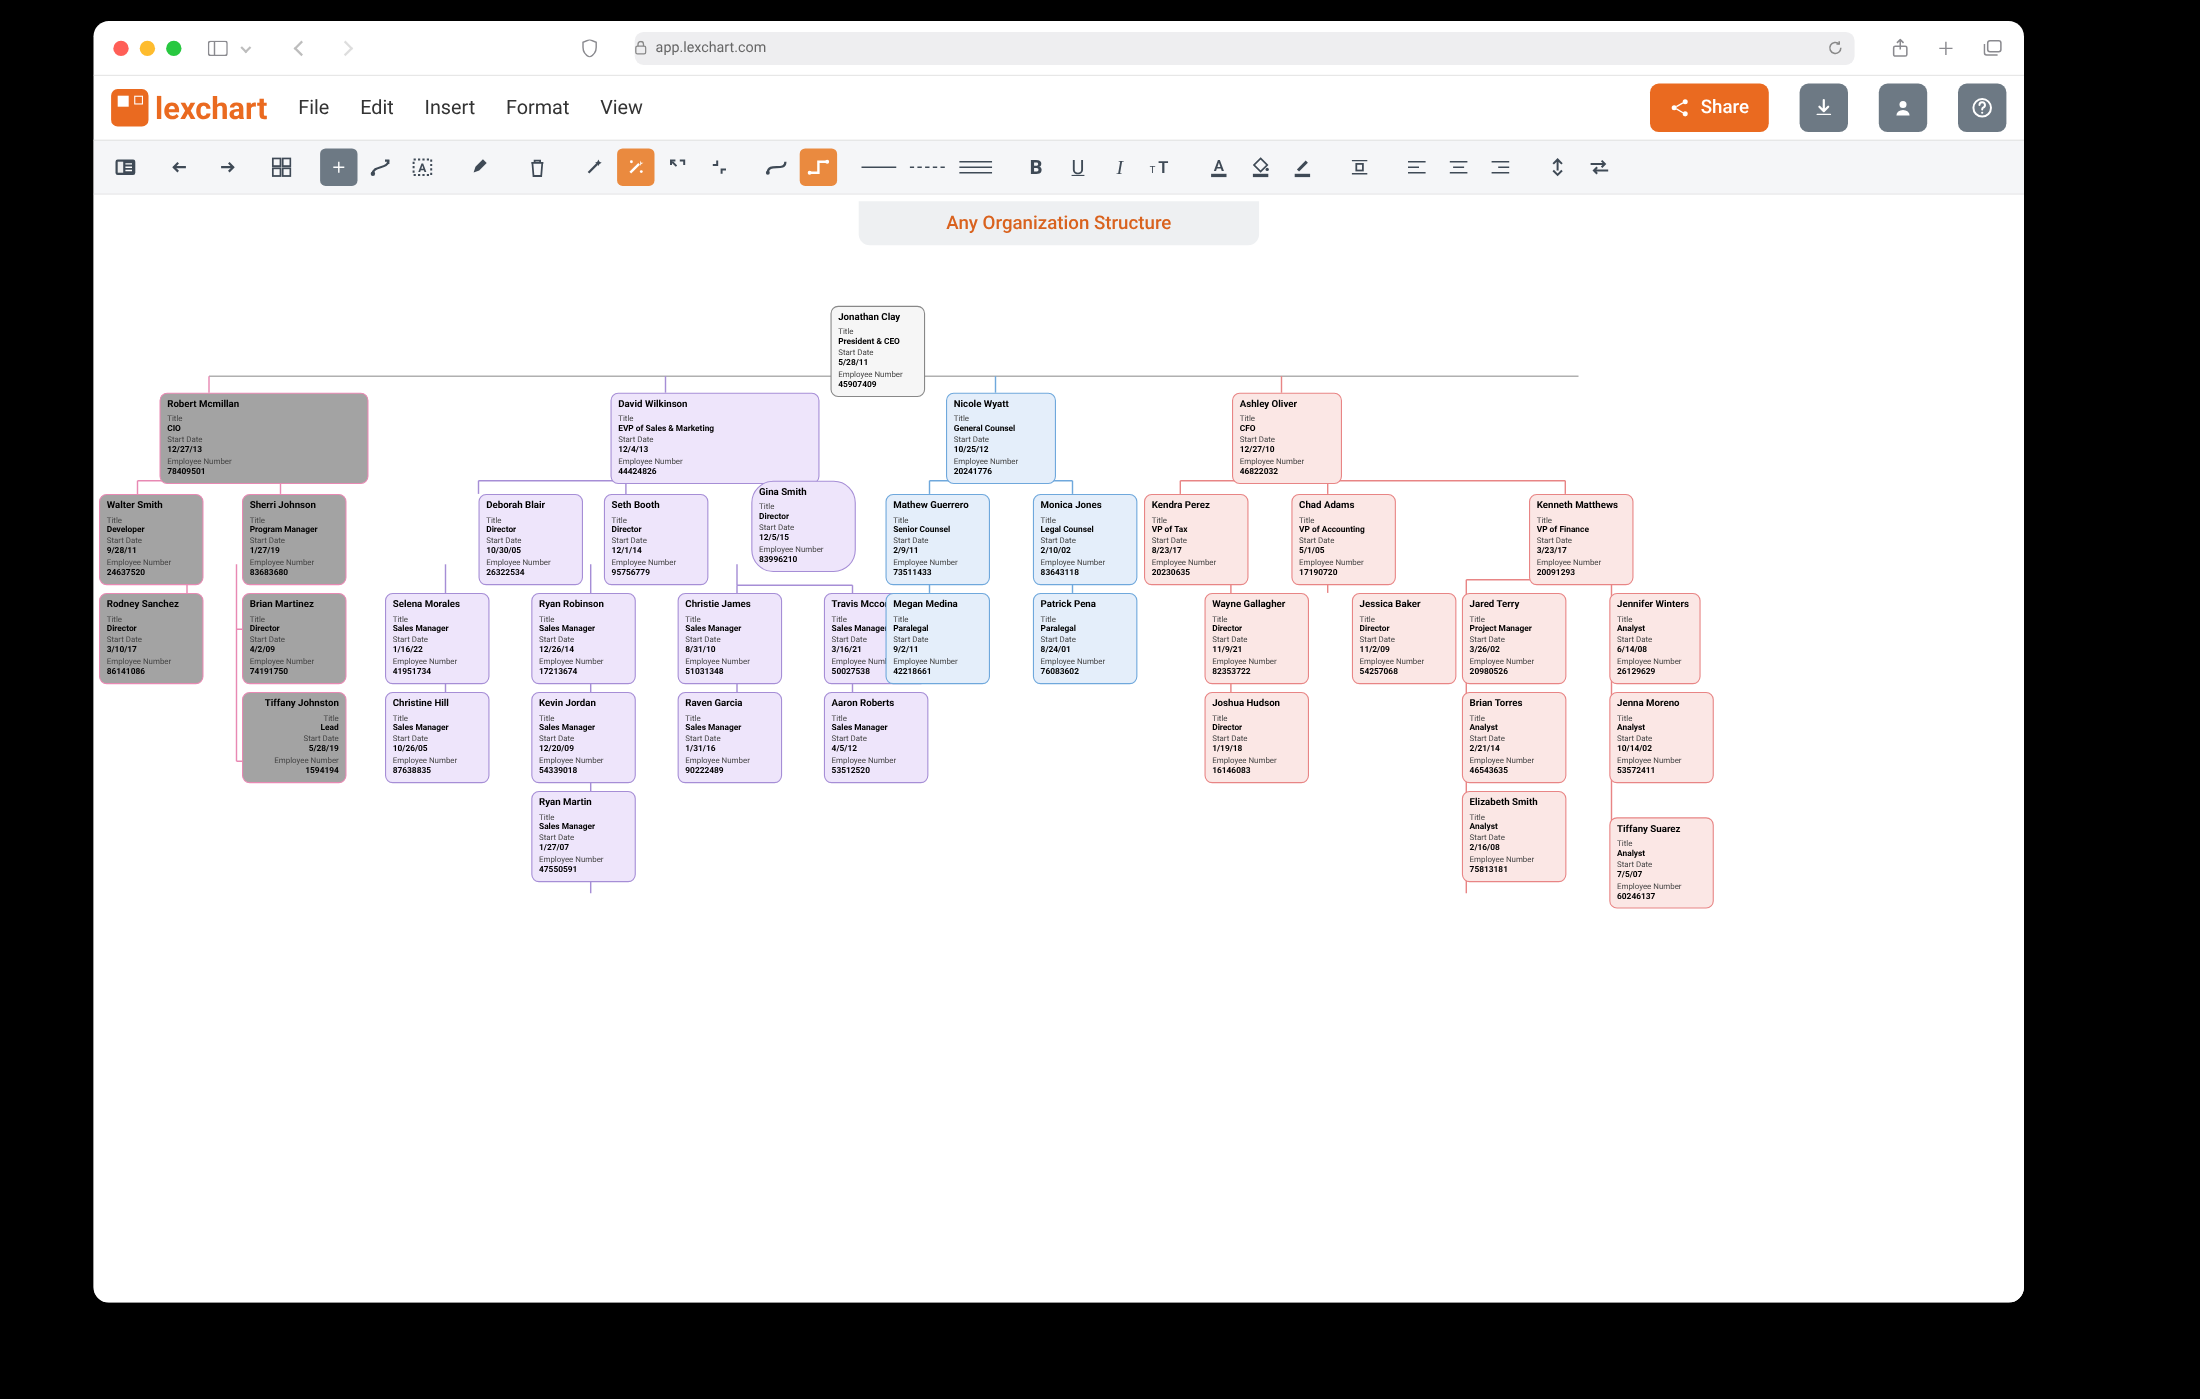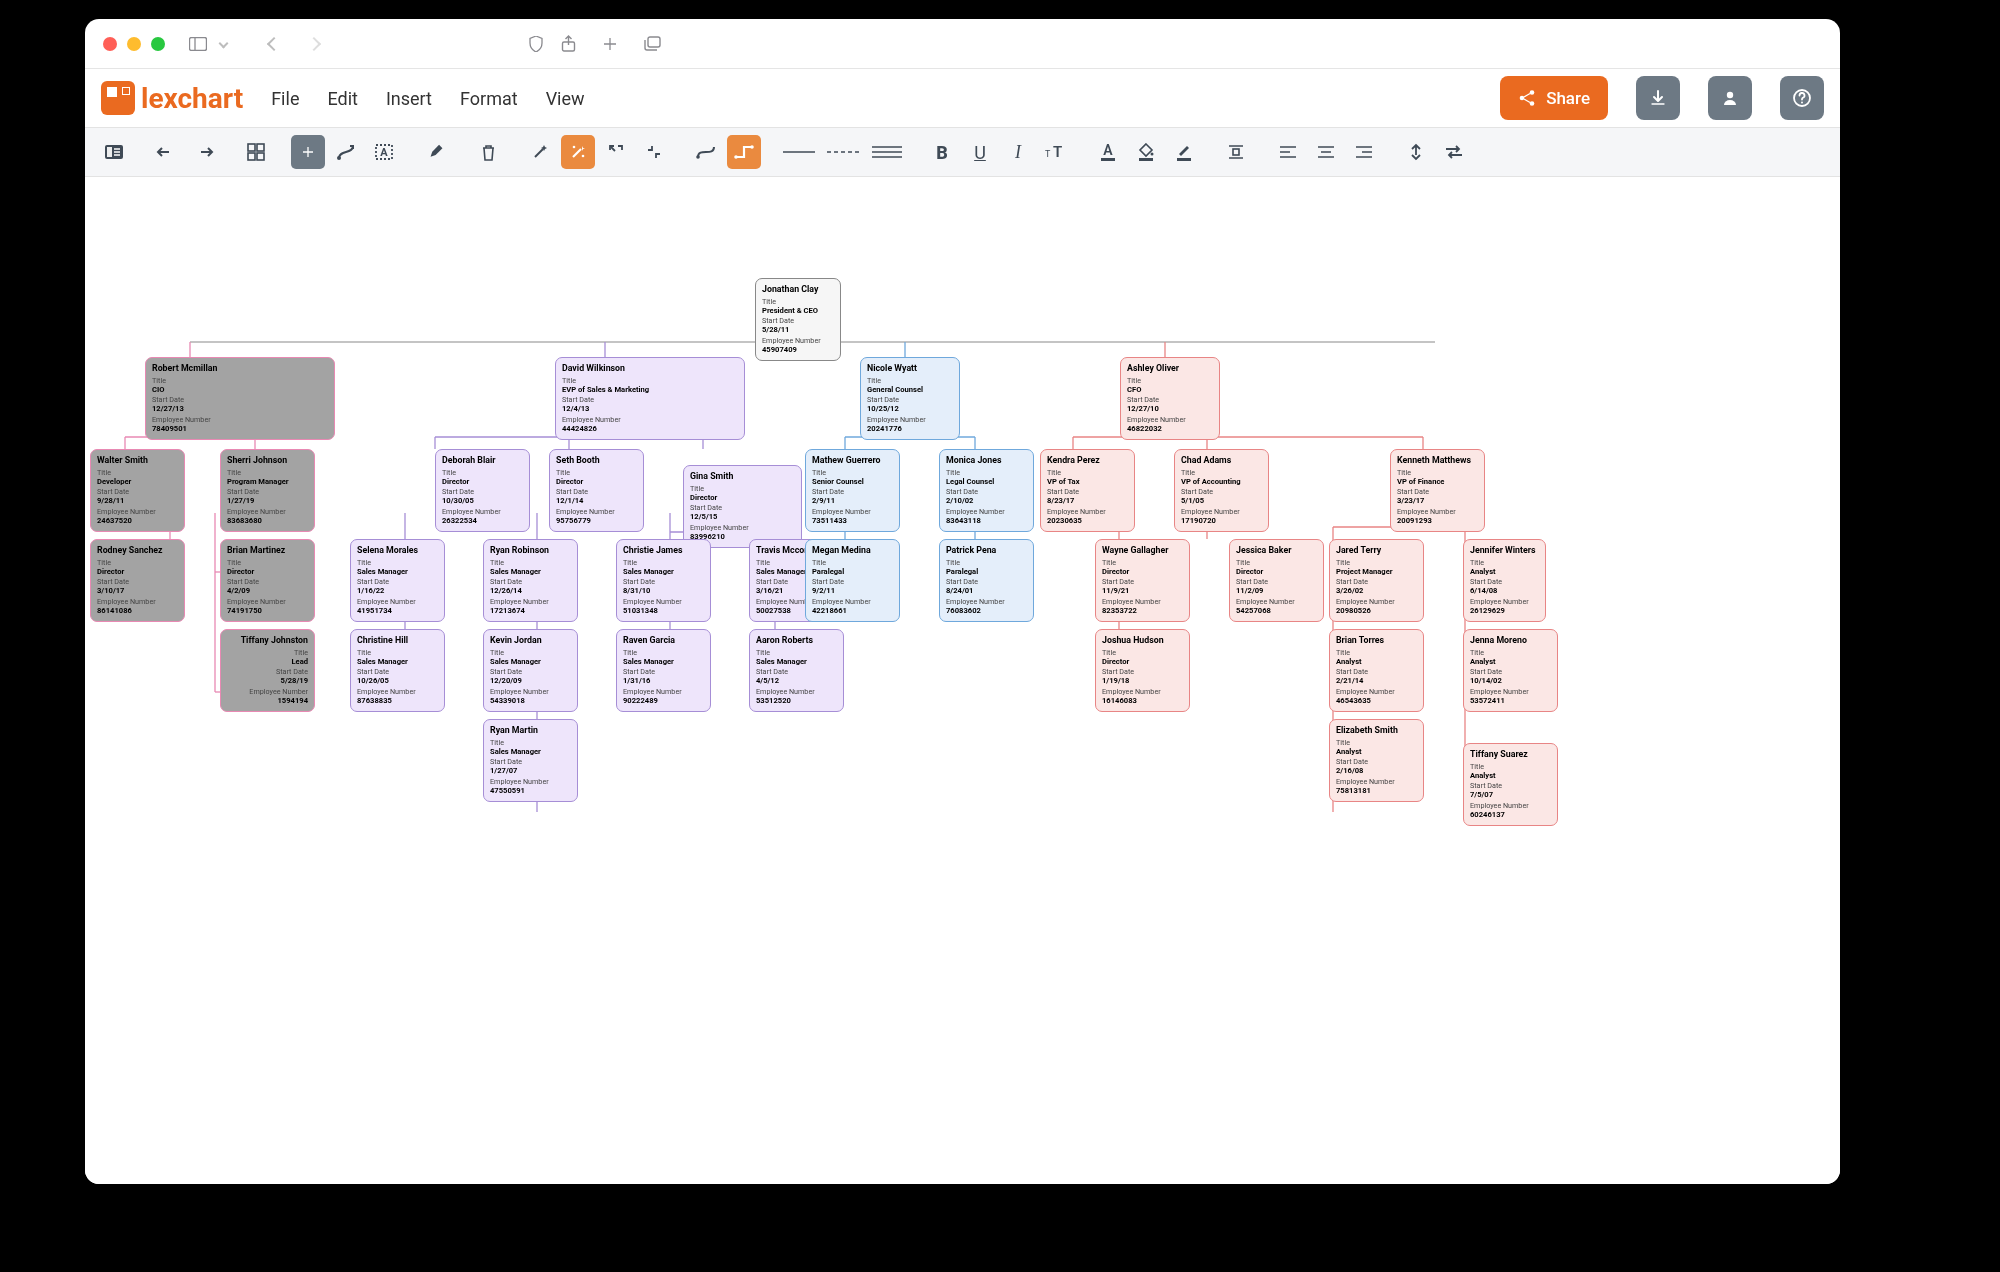--- a/index.html
+++ b/index.html
@@ -72,20 +72,32 @@
       <span class="tb-icon" style="margin-left:10px;opacity:.5;">
           <span class="chev r"></span>
         </span>
     </div>
     <div style="flex:0 0 180px;"></div>
     <span class="tb-icon">
         <svg width="14" height="16" viewBox="0 0 14 16">
           <path d="M7 0 L13 2.5 V7 C13 11 10 14.5 7 16 C4 14.5 1 11 1 7 V2.5 Z" fill="none" stroke="#8a8a8f" stroke-width="1.3"></path>
         </svg>
       </span>
+    <div class="url-bar">
+      <svg width="11" height="13" viewBox="0 0 11 13">
+          <rect x="1" y="5" width="9" height="7" rx="1.5" fill="none" stroke="#888" stroke-width="1.2"></rect>
+          <path d="M3 5 V3.2 a2.5 2.5 0 0 1 5 0 V5" fill="none" stroke="#888" stroke-width="1.2"></path>
+        </svg>
+      <span>app.lexchart.com</span>
+      <span style="flex:0 0 230px;"></span>
+      <svg width="15" height="15" viewBox="0 0 15 15" style="margin-left:auto;margin-right:10px;">
+          <path d="M12.5 7.5 A5 5 0 1 1 11 4" fill="none" stroke="#888" stroke-width="1.4"></path>
+          <path d="M11 1.5 L11 4 L8.5 4" fill="none" stroke="#888" stroke-width="1.4"></path>
+        </svg>
+    </div>
     <span class="tb-icon">
         <svg width="15" height="18" viewBox="0 0 15 18">
           <path d="M7.5 1 V10 M4.5 4 L7.5 1 L10.5 4" fill="none" stroke="#8a8a8f" stroke-width="1.4"></path>
           <rect x="1.5" y="7" width="12" height="9" rx="1.5" fill="none" stroke="#8a8a8f" stroke-width="1.4"></rect>
         </svg>
       </span>
     <span class="tb-icon" style="margin-left:10px;">
         <svg width="16" height="16" viewBox="0 0 16 16">
           <line x1="8" y1="2" x2="8" y2="14" stroke="#8a8a8f" stroke-width="1.6"></line>
           <line x1="2" y1="8" x2="14" y2="8" stroke="#8a8a8f" stroke-width="1.6"></line>
@@ -337,20 +349,21 @@
         </svg>
       </div>
     <div class="tool">
         <svg width="20" height="14" viewBox="0 0 20 14">
           <path d="M2 4 H15 M12 1 L15 4 L12 7 M18 10 H5 M8 7 L5 10 L8 13" fill="none" stroke="#3f4a56" stroke-width="1.8"></path>
         </svg>
       </div>
   </div>
 
   <div class="canvas">
+    <div class="chart-title">Any Organization Structure</div>
 
     <svg class="lines">
 
       <line x1="720" y1="152" x2="720" y2="165" stroke="#b0b0b0"></line>
       <line x1="105" y1="165" x2="1350" y2="165" stroke="#b0b0b0"></line>
       <line x1="105" y1="165" x2="105" y2="180" stroke="#e889b3"></line>
       <line x1="520" y1="165" x2="520" y2="180" stroke="#a68ed6"></line>
       <line x1="820" y1="165" x2="820" y2="180" stroke="#6fa8dc"></line>
       <line x1="1080" y1="165" x2="1080" y2="180" stroke="#e88585"></line>
 
@@ -506,21 +519,21 @@
         </div>
         <div class="node c-purple" style="left: 464px; top: 272px; width: 95px;">
           <div class="nm">Seth Booth</div>
           <div class="lbl">Title</div>
           <div class="val">Director</div>
           <div class="lbl">Start Date</div>
           <div class="val">12/1/14</div>
           <div class="lbl">Employee Number</div>
           <div class="val">95756779</div>
         </div>
-        <div class="node c-purple" style="left: 598px; top: 288px; width: 119px;">
+        <div class="node c-purple" style="left: 598px; top: 260px; width: 95px; border-radius: 20px;">
           <div class="nm">Gina Smith</div>
           <div class="lbl">Title</div>
           <div class="val">Director</div>
           <div class="lbl">Start Date</div>
           <div class="val">12/5/15</div>
           <div class="lbl">Employee Number</div>
           <div class="val">83996210</div>
         </div>
         <div class="node c-purple" style="left: 265px; top: 362px; width: 95px;">
           <div class="nm">Selena Morales</div>

